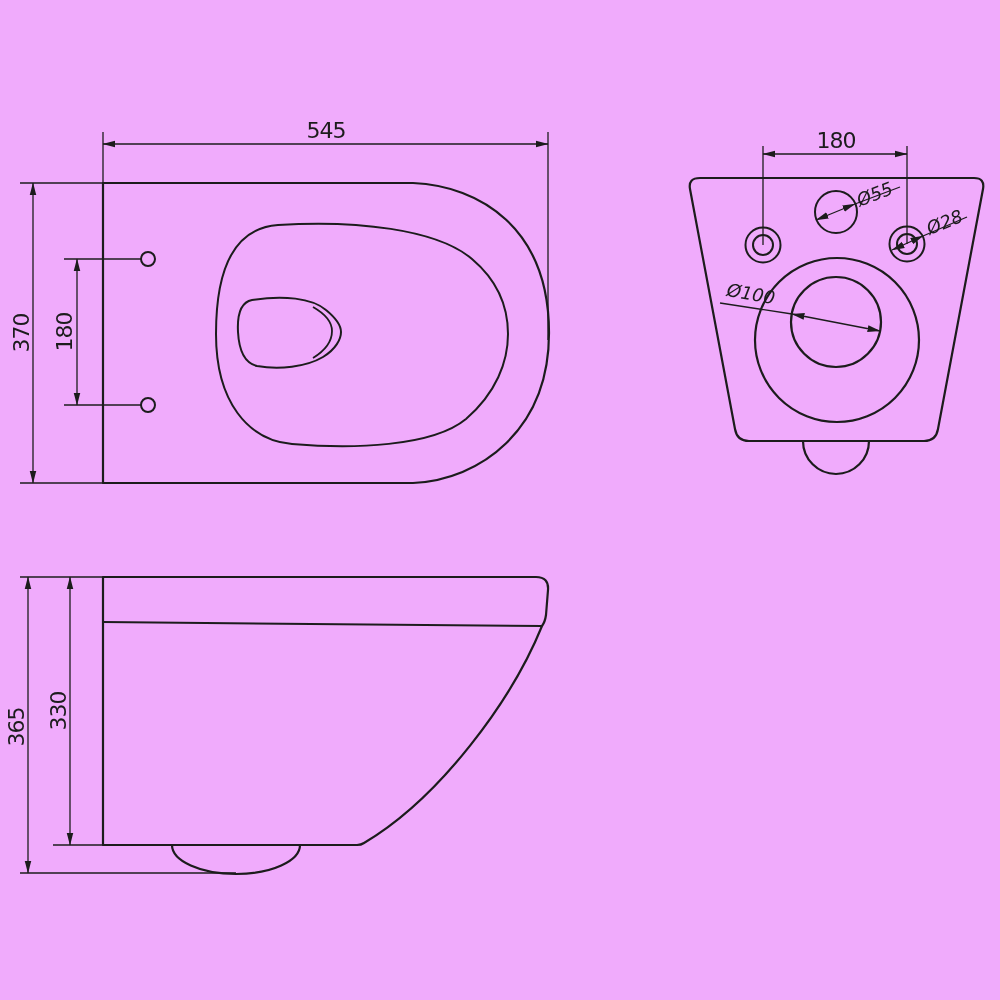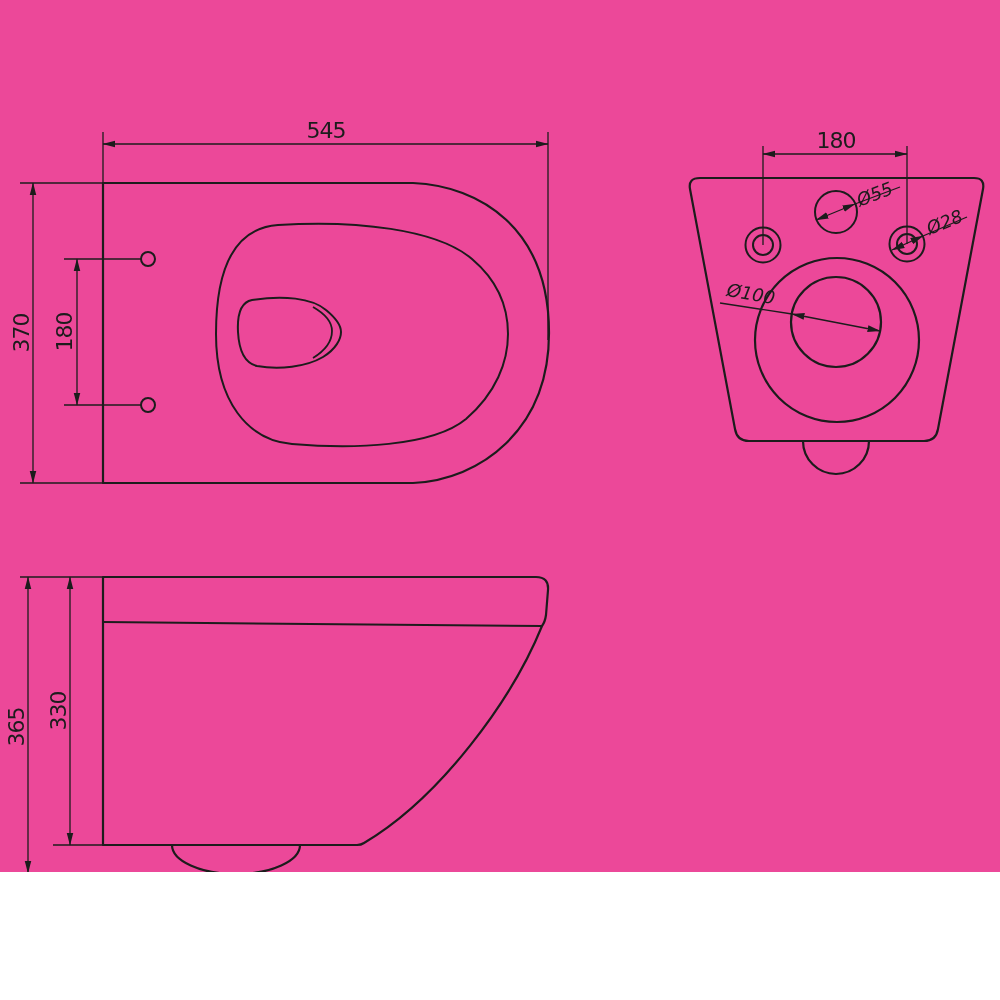--- a/index.html
+++ b/index.html
@@ -1,19 +1,19 @@
 <!DOCTYPE html>
 <html><head>
 <meta charset="utf-8">
 <style>
   html,body{margin:0;padding:0;background:#fff;}
   .canvas{
     position:relative;
-    width:1000px;height:872px;
-    background:#ec4899;
+    width:1000px;height:1000px;
+    background:#f0abfc;
     font-family:"DejaVu Sans", sans-serif;
   }
   svg{display:block;}
   .outline{stroke:#1c1c1c;stroke-width:2.2;fill:none;stroke-linejoin:round;stroke-linecap:round;}
   .mid{stroke:#1c1c1c;stroke-width:2;fill:none;stroke-linejoin:round;}
   .thin{stroke:#1c1c1c;stroke-width:1.3;fill:none;}
   .dimtxt{
     font-family:"DejaVu Sans", sans-serif;
     font-size:22px;letter-spacing:-1px;
     fill:#1c1c1c;

